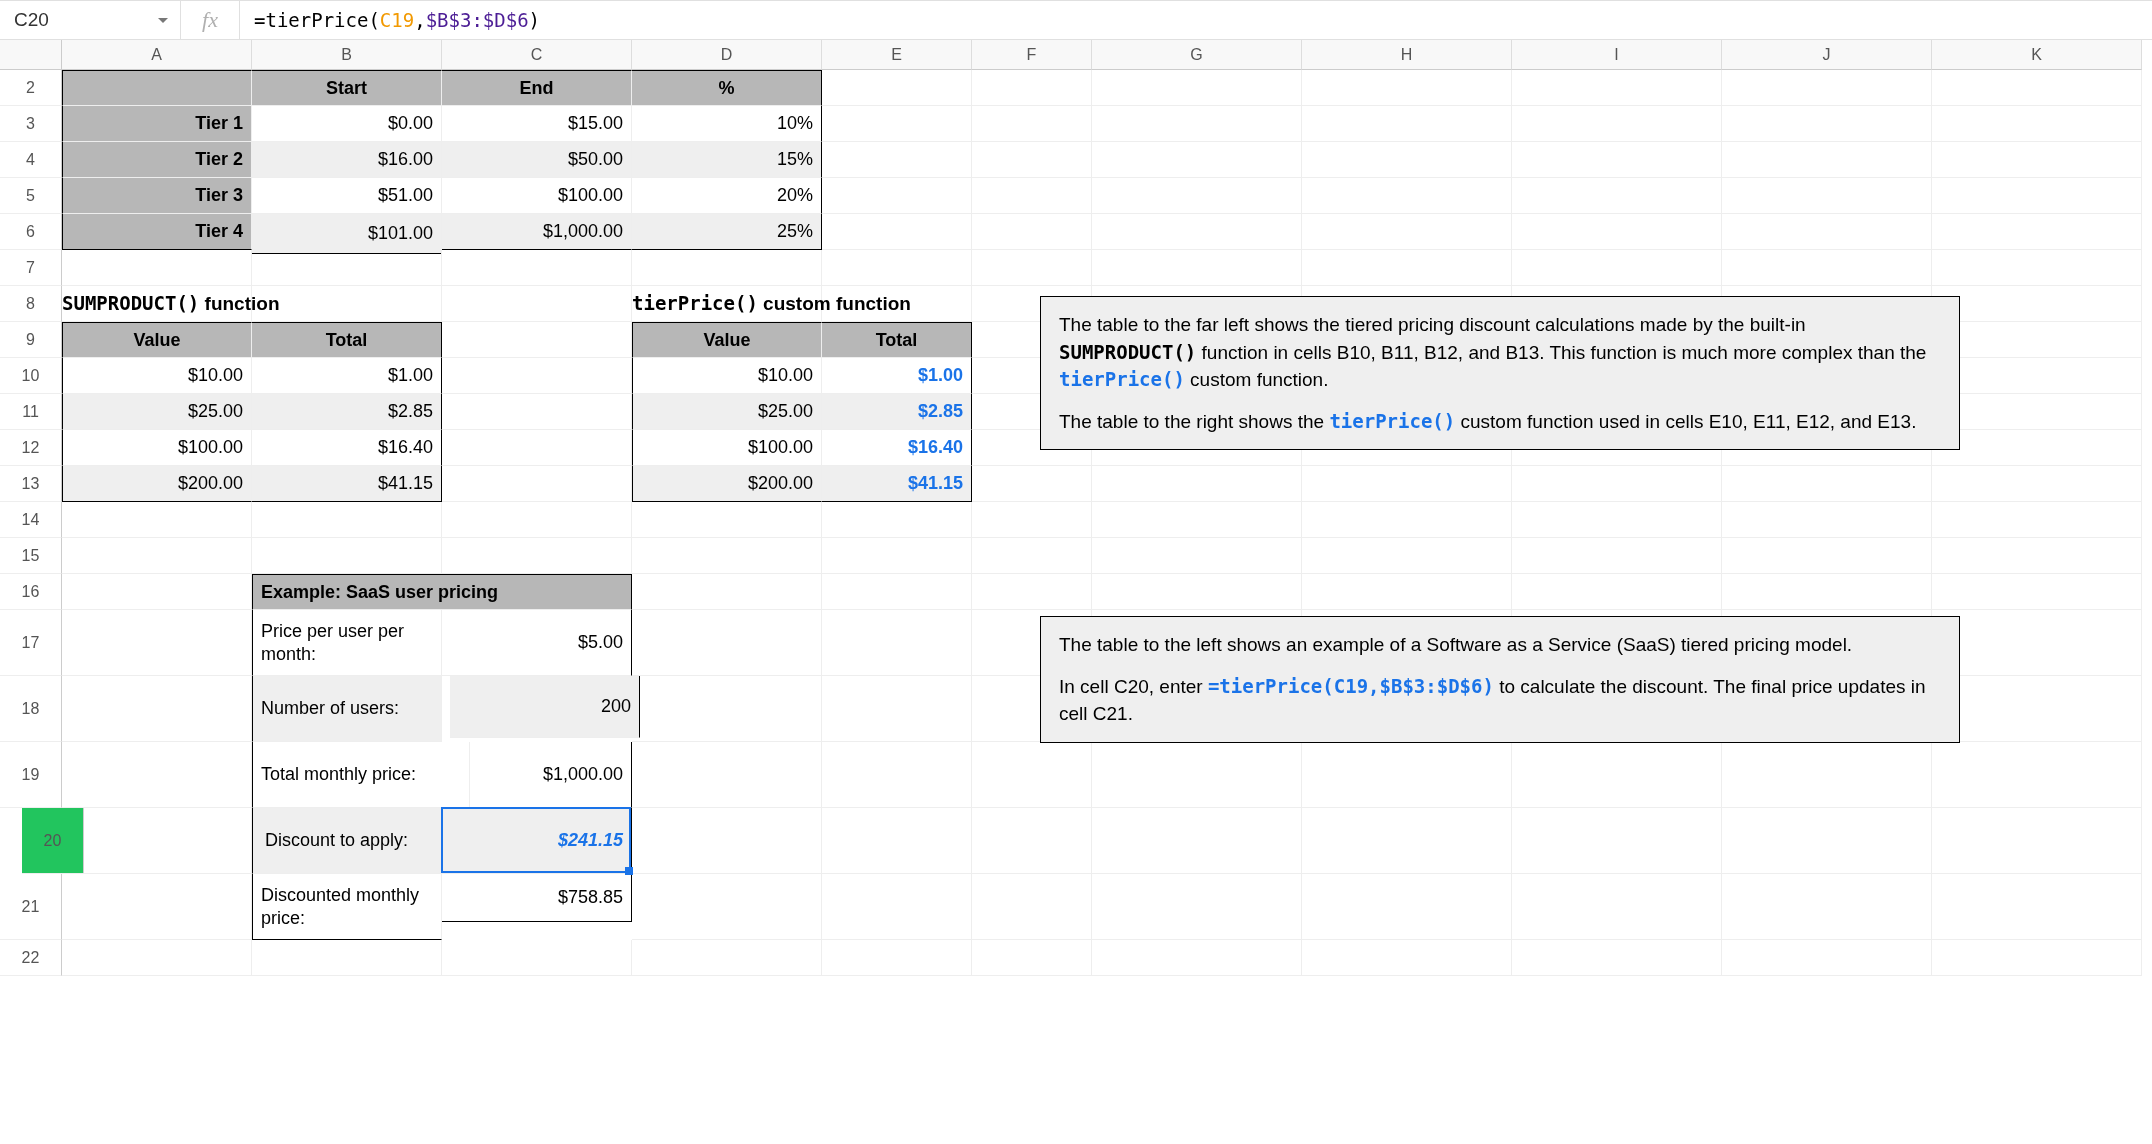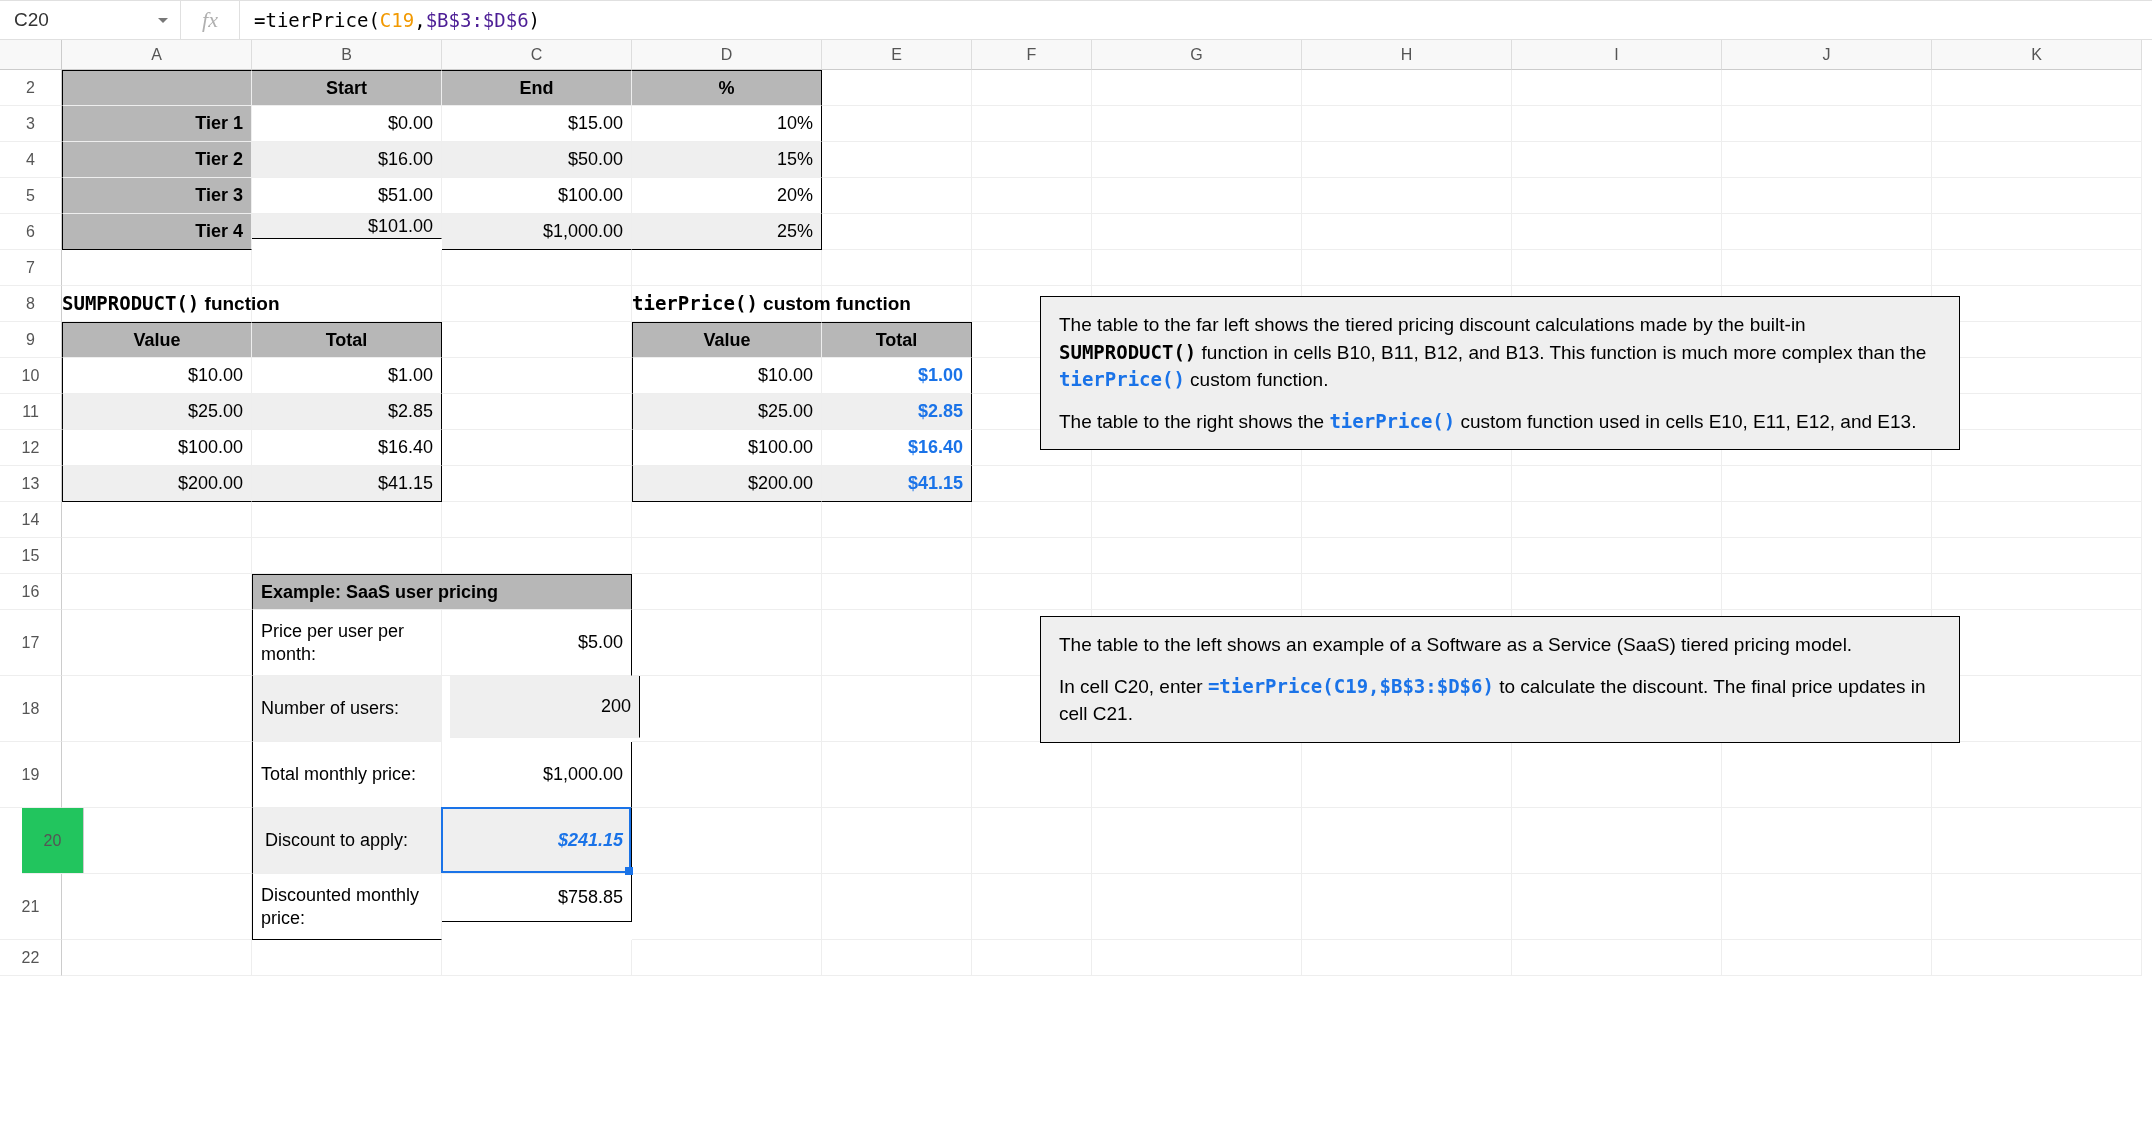--- a/index.html
+++ b/index.html
@@ -262,21 +262,21 @@
       <div class="cell right" id="cell-C5" style="left: 380px; top: 108px; width: 190px; height: 36px;">$100.00</div>
       <div class="cell right br" id="cell-D5" style="left: 570px; top: 108px; width: 190px; height: 36px;">20%</div>
       <div class="cell" id="cell-E5" style="left: 760px; top: 108px; width: 150px; height: 36px;"></div>
       <div class="cell" id="cell-F5" style="left: 910px; top: 108px; width: 120px; height: 36px;"></div>
       <div class="cell" id="cell-G5" style="left: 1030px; top: 108px; width: 210px; height: 36px;"></div>
       <div class="cell" id="cell-H5" style="left: 1240px; top: 108px; width: 210px; height: 36px;"></div>
       <div class="cell" id="cell-I5" style="left: 1450px; top: 108px; width: 210px; height: 36px;"></div>
       <div class="cell" id="cell-J5" style="left: 1660px; top: 108px; width: 210px; height: 36px;"></div>
       <div class="cell" id="cell-K5" style="left: 1870px; top: 108px; width: 210px; height: 36px;"></div>
       <div class="cell bg-dark bold right bl bb" id="cell-A6" style="left: 0px; top: 144px; width: 190px; height: 36px;">Tier 4</div>
-      <div class="cell bg-stripe right bb" id="cell-B6" style="left: 190px; top: 144px; width: 190px; height: 25px;">$101.00</div>
+      <div class="cell bg-stripe right bb" id="cell-B6" style="left: 190px; top: 144px; width: 190px; height: 40px;">$101.00</div>
       <div class="cell bg-stripe right bb" id="cell-C6" style="left: 380px; top: 144px; width: 190px; height: 36px;">$1,000.00</div>
       <div class="cell bg-stripe right bb br" id="cell-D6" style="left: 570px; top: 144px; width: 190px; height: 36px;">25%</div>
       <div class="cell" id="cell-E6" style="left: 760px; top: 144px; width: 150px; height: 36px;"></div>
       <div class="cell" id="cell-F6" style="left: 910px; top: 144px; width: 120px; height: 36px;"></div>
       <div class="cell" id="cell-G6" style="left: 1030px; top: 144px; width: 210px; height: 36px;"></div>
       <div class="cell" id="cell-H6" style="left: 1240px; top: 144px; width: 210px; height: 36px;"></div>
       <div class="cell" id="cell-I6" style="left: 1450px; top: 144px; width: 210px; height: 36px;"></div>
       <div class="cell" id="cell-J6" style="left: 1660px; top: 144px; width: 210px; height: 36px;"></div>
       <div class="cell" id="cell-K6" style="left: 1870px; top: 144px; width: 210px; height: 36px;"></div>
       <div class="cell" id="cell-A7" style="left: 0px; top: 180px; width: 190px; height: 36px;"></div>
@@ -404,21 +404,21 @@
       <div class="cell bg-stripe right br" id="cell-C18" style="left: 388px; top: 606px; width: 190px; height: 62px;">200</div>
       <div class="cell" id="cell-D18" style="left: 570px; top: 606px; width: 190px; height: 66px;"></div>
       <div class="cell" id="cell-E18" style="left: 760px; top: 606px; width: 150px; height: 66px;"></div>
       <div class="cell" id="cell-F18" style="left: 910px; top: 606px; width: 120px; height: 66px;"></div>
       <div class="cell" id="cell-G18" style="left: 1030px; top: 606px; width: 210px; height: 66px;"></div>
       <div class="cell" id="cell-H18" style="left: 1240px; top: 606px; width: 210px; height: 66px;"></div>
       <div class="cell" id="cell-I18" style="left: 1450px; top: 606px; width: 210px; height: 66px;"></div>
       <div class="cell" id="cell-J18" style="left: 1660px; top: 606px; width: 210px; height: 66px;"></div>
       <div class="cell" id="cell-K18" style="left: 1870px; top: 606px; width: 210px; height: 66px;"></div>
       <div class="cell" id="cell-A19" style="left: 0px; top: 672px; width: 190px; height: 66px;"></div>
-      <div class="cell bl" id="cell-B19" style="left: 190px; top: 672px; width: 190px; height: 66px; white-space: normal; line-height: 1.25;">Total monthly price:</div>
+      <div class="cell bl" id="cell-B19" style="left: 190px; top: 672px; width: 218px; height: 66px; white-space: normal; line-height: 1.25;">Total monthly price:</div>
       <div class="cell right br" id="cell-C19" style="left: 380px; top: 672px; width: 190px; height: 66px;">$1,000.00</div>
       <div class="cell" id="cell-D19" style="left: 570px; top: 672px; width: 190px; height: 66px;"></div>
       <div class="cell" id="cell-E19" style="left: 760px; top: 672px; width: 150px; height: 66px;"></div>
       <div class="cell" id="cell-F19" style="left: 910px; top: 672px; width: 120px; height: 66px;"></div>
       <div class="cell" id="cell-G19" style="left: 1030px; top: 672px; width: 210px; height: 66px;"></div>
       <div class="cell" id="cell-H19" style="left: 1240px; top: 672px; width: 210px; height: 66px;"></div>
       <div class="cell" id="cell-I19" style="left: 1450px; top: 672px; width: 210px; height: 66px;"></div>
       <div class="cell" id="cell-J19" style="left: 1660px; top: 672px; width: 210px; height: 66px;"></div>
       <div class="cell" id="cell-K19" style="left: 1870px; top: 672px; width: 210px; height: 66px;"></div>
       <div class="cell" id="cell-A20" style="left: 0px; top: 738px; width: 190px; height: 66px;"></div>

